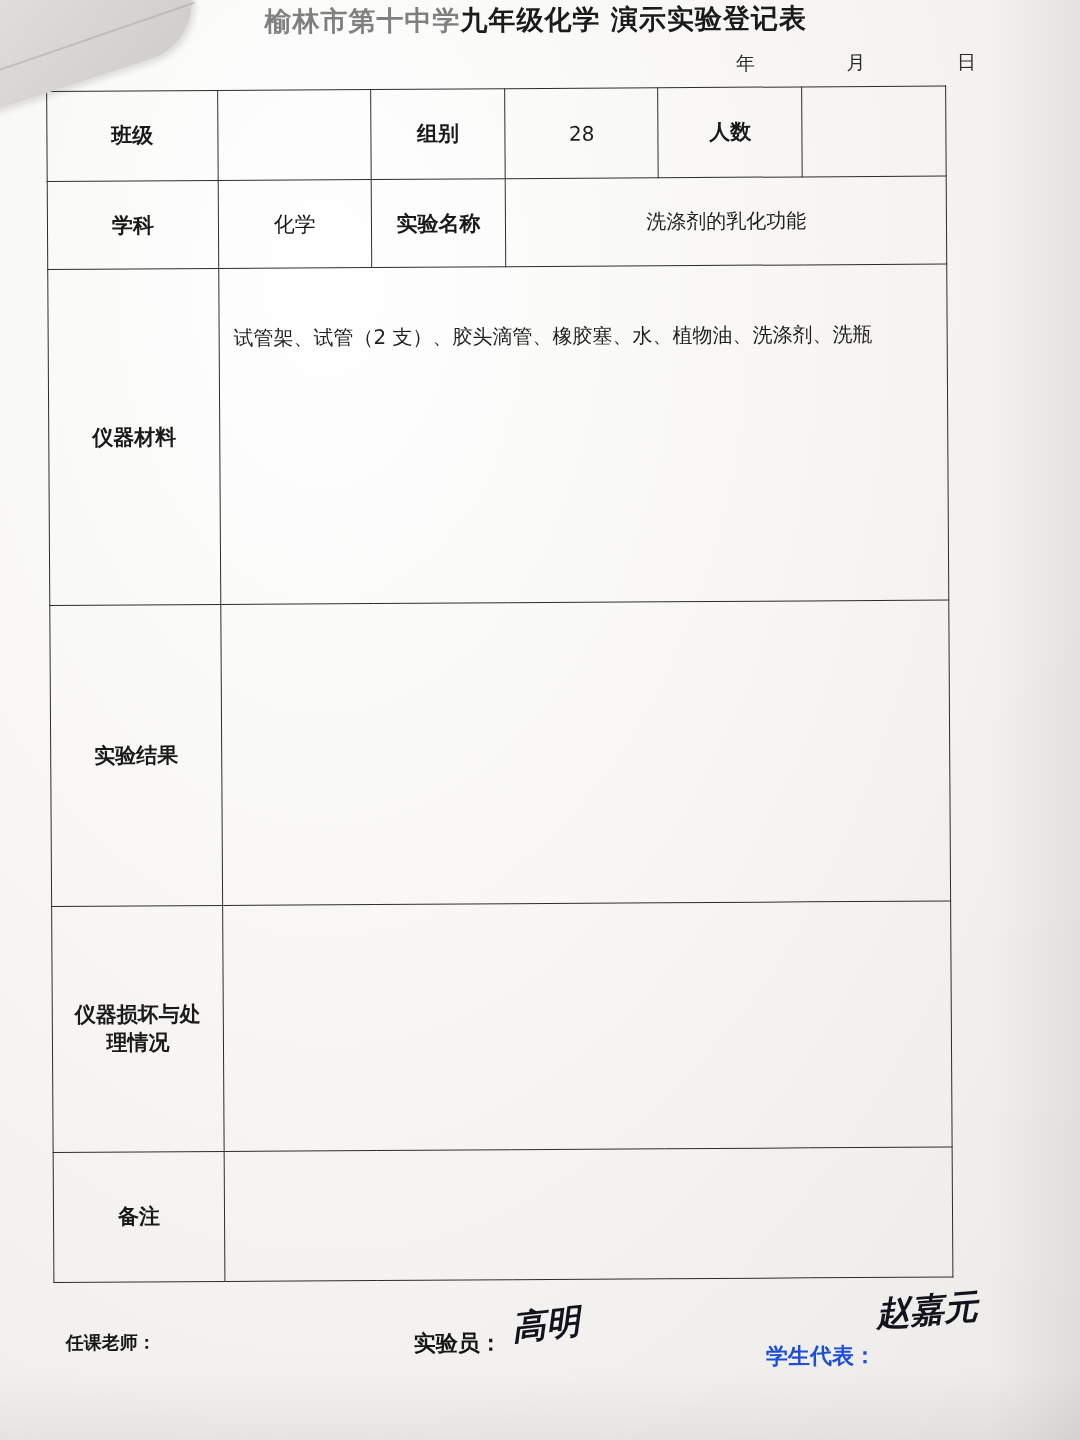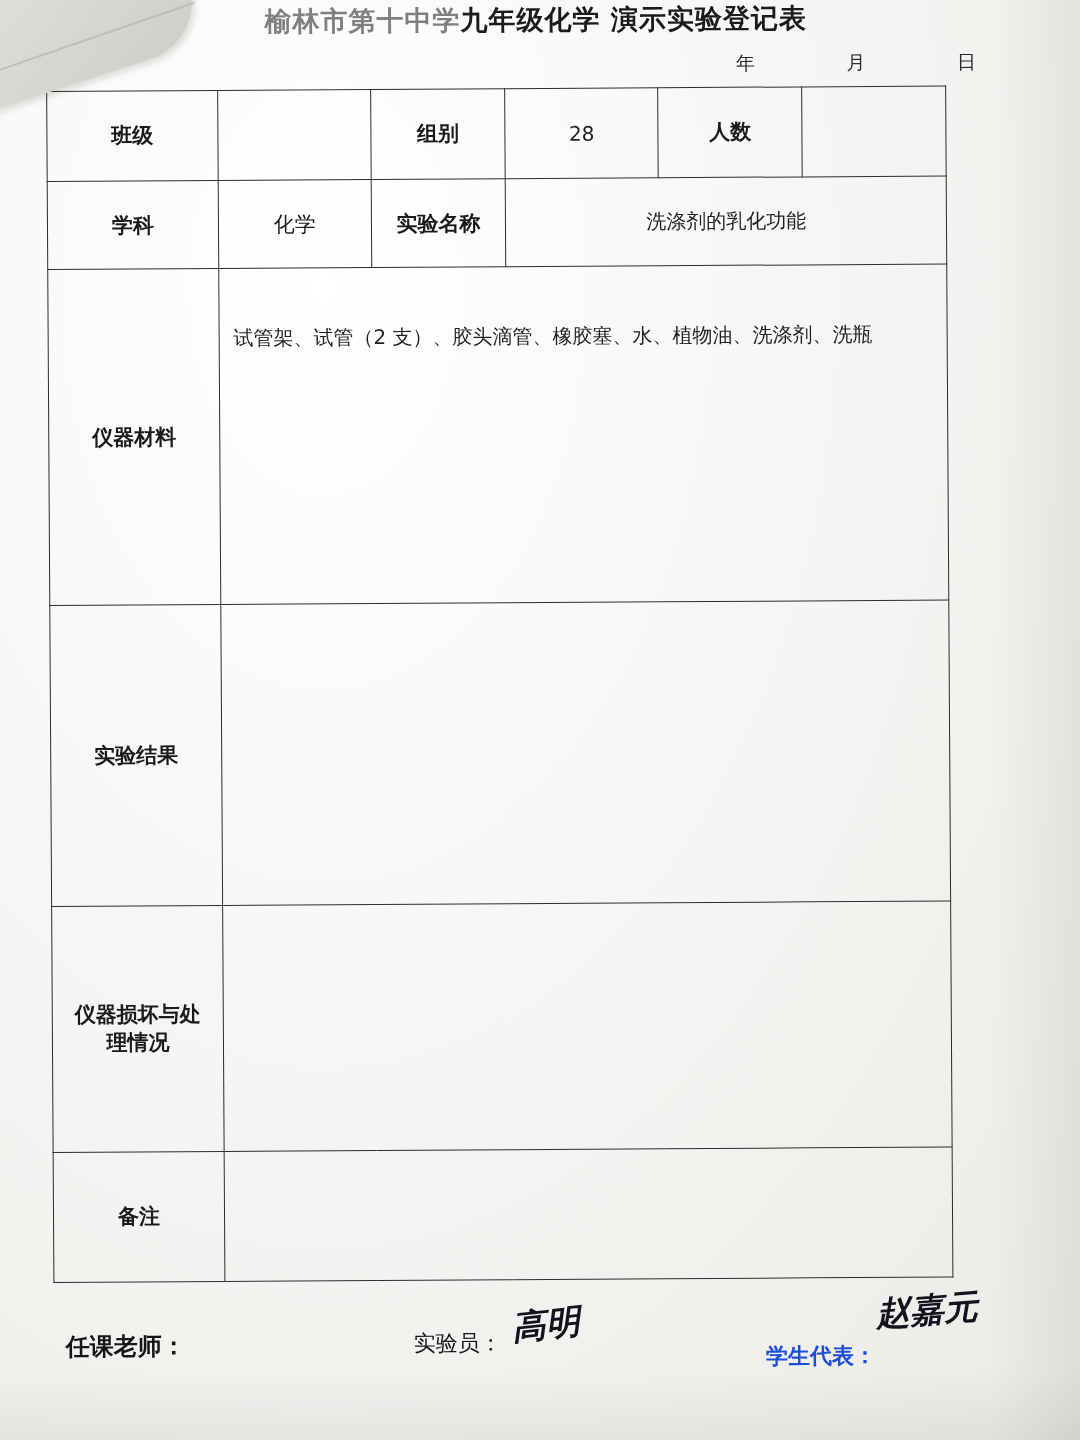--- a/index.html
+++ b/index.html
@@ -139,30 +139,30 @@
     position: absolute;
     left: 0;
     top: 1300px;
     width: 1080px;
     height: 110px;
   }
   .f-teacher {
     position: absolute;
     left: 62px;
     top: 28px;
-    font-size: 24px;
+    font-size: 18px;
     font-weight: 700;
     color: #161616;
   }
   .f-lab {
     position: absolute;
     left: 410px;
     top: 28px;
     font-size: 22px;
-    font-weight: 400;
+    font-weight: 700;
     color: #161616;
   }
   .f-stu {
     position: absolute;
     left: 762px;
     top: 8px;
     font-size: 22px;
     font-weight: 700;
     color: #1d4ed8;
     margin-top: 35px;

